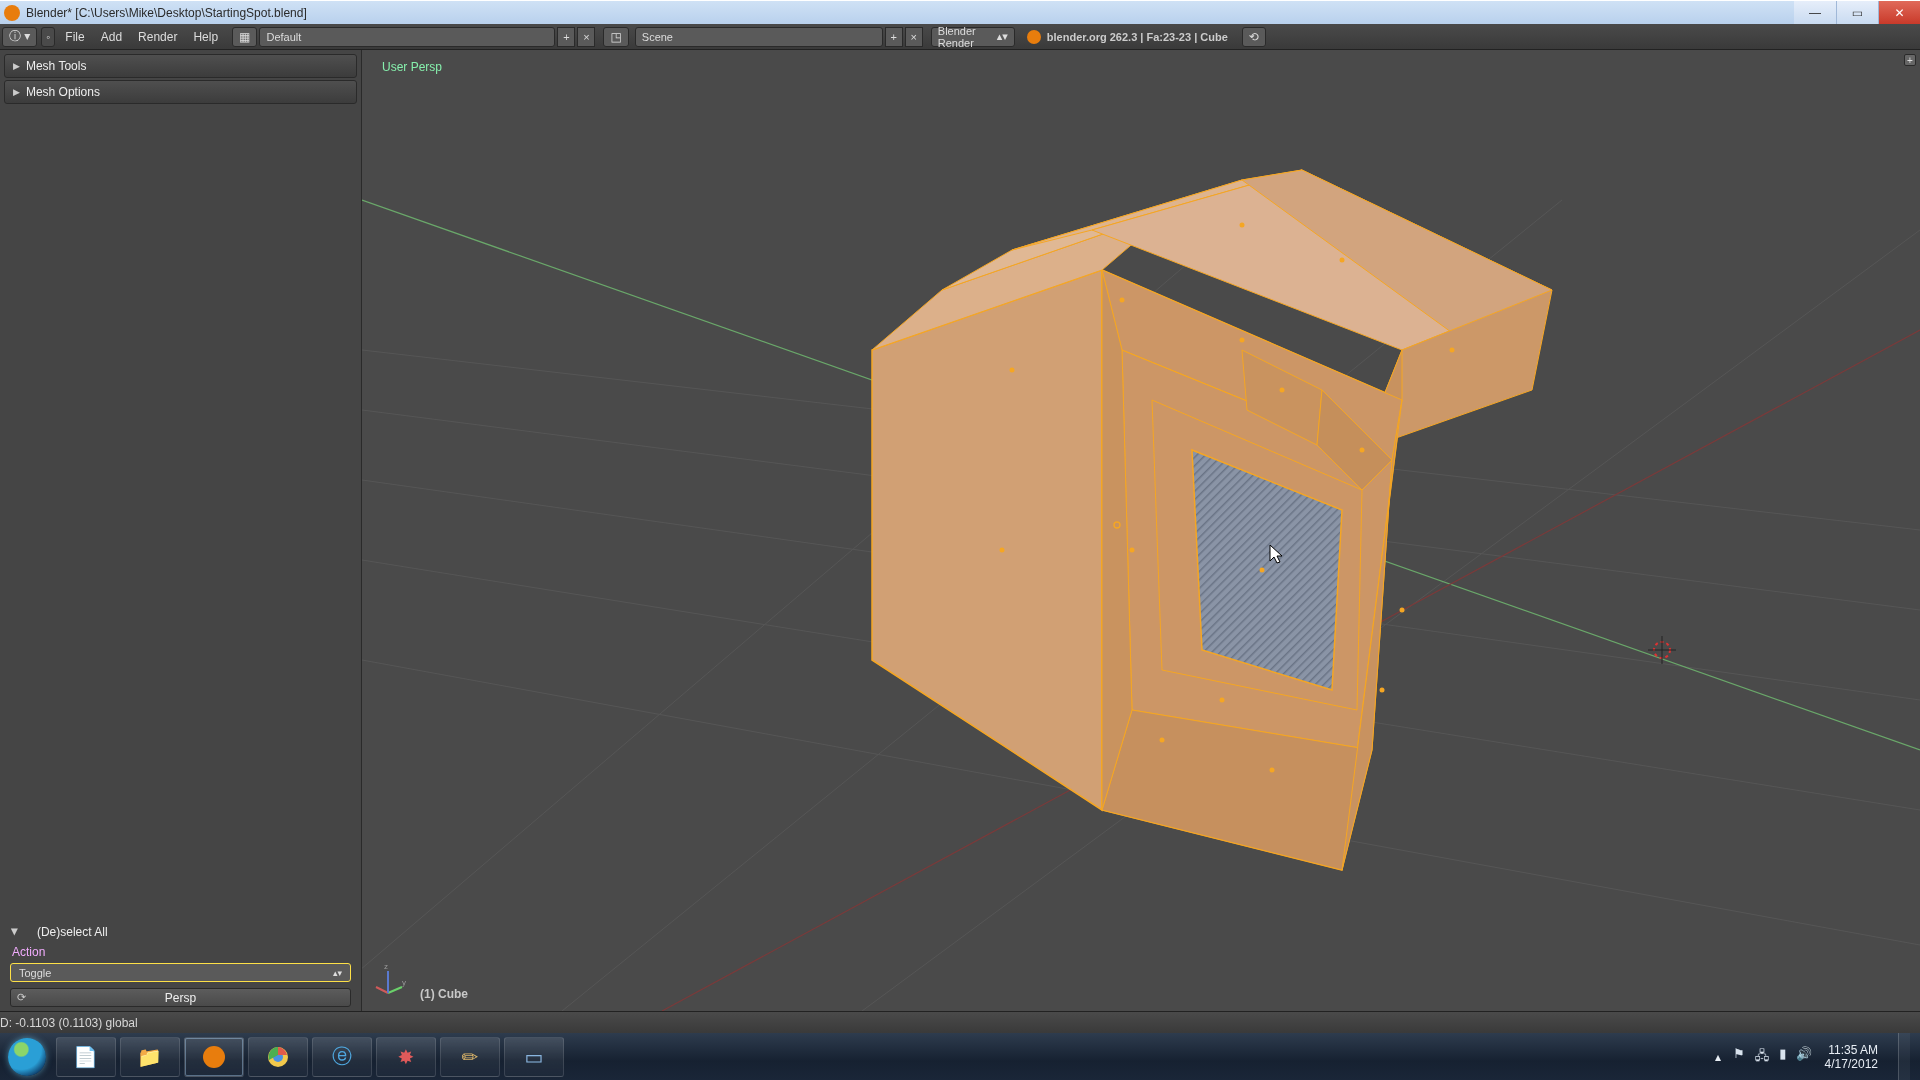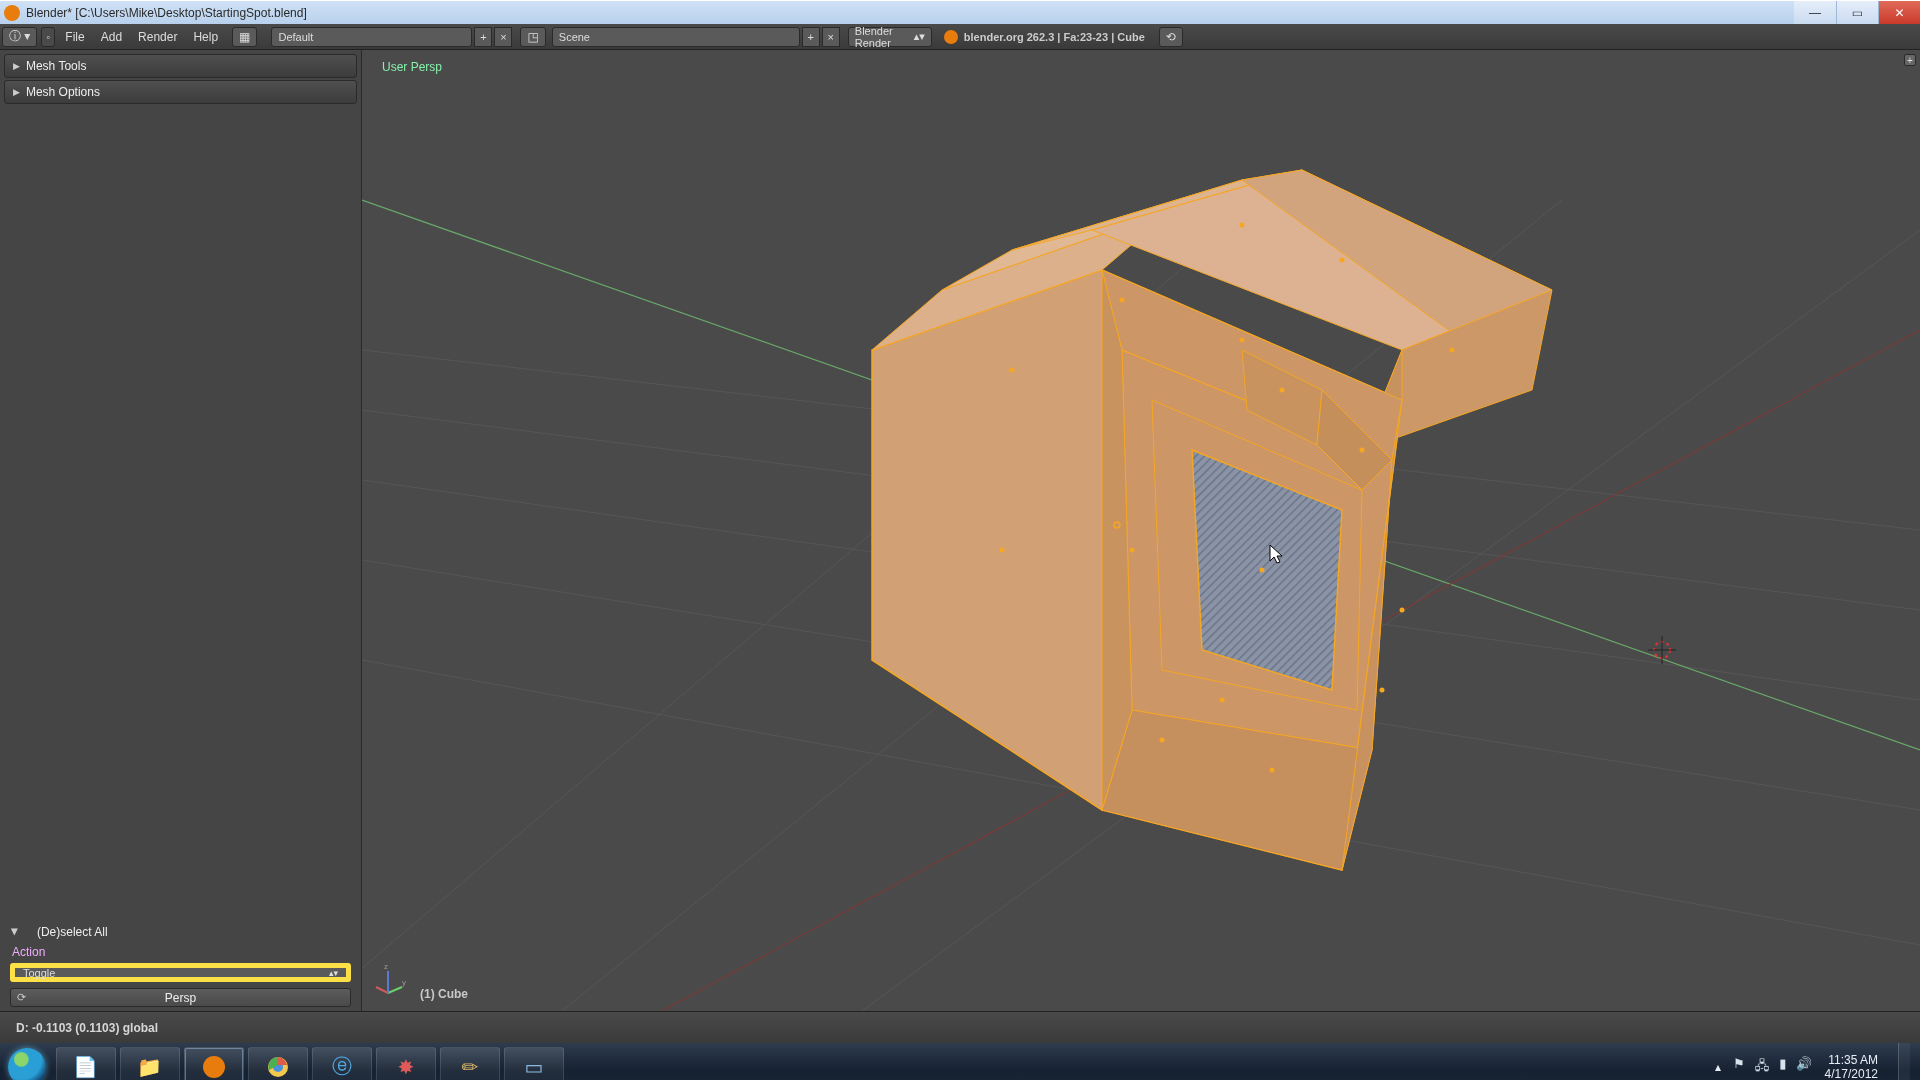--- a/index.html
+++ b/index.html
@@ -14,56 +14,56 @@
 .win-btn.min { background: linear-gradient(#e6eefa,#c9dbf1); }
 .win-btn.max { background: linear-gradient(#e6eefa,#c9dbf1); border-left: 1px solid #a0b8d8; }
 .win-btn.close { background: linear-gradient(#e06a5a,#c93a2a); color: #fff; border-left: 1px solid #a0b8d8; }
 
 
 .header { height: 26px; background: linear-gradient(#4a4a4a,#3a3a3a); display: flex; align-items: center; font-size: 12px; color: #ddd; border-bottom: 1px solid #222; }
 .hdr-icon-btn { height: 20px; padding: 0 6px; margin: 0 2px; background: #5a5a5a; border: 1px solid #2a2a2a; border-radius: 3px; display:flex; align-items:center; justify-content:center; color:#ddd;}
 .hdr-menu { padding: 0 8px; cursor: default; }
 .hdr-input { height: 20px; background: #5a5a5a; border: 1px solid #2a2a2a; border-radius: 3px; color: #ddd; padding: 0 6px; font-size: 11px; display:flex; align-items:center; }
 .hdr-input.scene { margin-left: 4px; width: 248px; }
-.hdr-input.screen { margin-left: 12px; width: 201px; }
+.hdr-input.screen { margin-left: 0; width: 296px; }
 .hdr-tiny-btn { width: 18px; height:20px; background:#5a5a5a; border:1px solid #2a2a2a; color:#ddd; display:flex; align-items:center; justify-content:center; font-size:11px; margin-left:2px;}
 .render-select { margin-left:8px; height:20px; width:84px; background:#5a5a5a; border:1px solid #2a2a2a; border-radius:3px; color:#ddd; display:flex; align-items:center; justify-content:space-between; padding:0 6px; font-size:11px;}
 .blob-icon { width:14px; height:14px; background:#e87d0d; border-radius:50%; margin:0 6px 0 12px;}
 .hdr-status { font-size:11px; color:#ccc;font-weight:bold; }
 .hdr-spacer { flex:1; }
 
 
 .content { position:relative; height: 961px; display:flex; background:#4a4a4a; }
 .sidebar { width: 362px; background:#454545; border-right:1px solid #2a2a2a; display:flex; flex-direction:column; }
 .viewport { flex:1; position:relative; background:#4a4a4a; overflow:hidden; }
 
 .panel-header { height:24px; background: linear-gradient(#4f4f4f,#3c3c3c); border:1px solid #2a2a2a; border-radius:3px; margin:4px 4px 2px 4px; padding:0 8px; display:flex; align-items:center; color:#eee; font-size:12px; gap:6px;}
 .tri { font-size:9px; color:#ccc; }
 .panel-header2 { margin-top:0; }
 
 .op-panel { margin: auto 4px 4px 4px; }
 .op-title { color:#eee; font-size:12px; padding:4px 8px; display:flex; align-items:center; gap:18px;}
 .op-label { color:#f0abfc; font-size:12px; padding: 2px 8px 4px 8px; }
-.op-select { margin:0 6px 6px 6px; height:19px; background:#5a5a5a; border:5px solid #fde047; border-radius:3px; color:#ddd; font-size:11px; display:flex; align-items:center; justify-content:space-between; padding:0 8px;gap:20px;}
+.op-select { margin:0 6px 6px 6px; height:19px; background:#5a5a5a; border:1px solid #fde047; border-radius:3px; color:#ddd; font-size:11px; display:flex; align-items:center; justify-content:space-between; padding:0 8px;gap:20px;}
 .op-reset { margin:0 6px; height:19px; background: linear-gradient(#5c5c5c,#4a4a4a); border:1px solid #2a2a2a; border-radius:3px; color:#eee; font-size:12px; display:flex; align-items:center; justify-content:center; position:relative;}
 .op-reset .refresh-ico { position:absolute; left:6px; font-size:11px; color:#ccc;}
 .sidebar-filler { flex:1; }
 
 
 .vp-userpersp { position:absolute; left:20px; top:10px; color:#86efac; font-size:12px; }
 .vp-expand { position:absolute; right:4px; top:4px; width:12px; height:12px; background:#666; border:1px solid #2a2a2a; border-radius:2px; display:flex; align-items:center; justify-content:center; color:#ddd; font-size:10px;}
 .vp-objname { position:absolute; left:58px; bottom:10px; color:#c8c8c8; font-size:12px;font-weight:bold; }
 .axis-widget { position:absolute; left:12px; bottom:14px; width:30px; height:30px; }
 .axis-widget svg { overflow: visible; }
 
 
 .vp-svg { position:absolute; inset:0; }
 
 
-.statusbar { height:32px; background:linear-gradient(#4a4a4a,#3a3a3a); color:#d7d7d7; font-size:12px; display:flex; align-items:center; padding-left:16px; border-top:1px solid #222;font-weight:bold;}
+.statusbar { height:22px; background:linear-gradient(#4a4a4a,#3a3a3a); color:#d7d7d7; font-size:12px; display:flex; align-items:center; padding-left:0; border-top:1px solid #222;}
 
 
 .taskbar { height:47px; background: linear-gradient(#2e3c4e 0%, #162131 60%, #1a2638 100%); display:flex; align-items:center; }
 .start-btn { width:54px; height:47px; display:flex; align-items:center; justify-content:center; }
 .start-orb { width:38px; height:38px; border-radius:50%; background: radial-gradient(circle at 35% 30%, #8bd56a 0 18%, #2a9fd6 22% 55%, #0d3a66 80%); box-shadow: 0 0 6px rgba(120,220,255,0.5);}
 .task-btn { width:60px; height:40px; margin:0 2px; border-radius:3px; background: linear-gradient(rgba(255,255,255,0.12), rgba(255,255,255,0.02)); border:1px solid rgba(255,255,255,0.12); display:flex; align-items:center; justify-content:center; font-size:20px;}
 .task-btn.active { box-shadow: inset 0 0 0 1px rgba(180,220,255,0.4); }
 .tray { margin-left:auto; display:flex; align-items:center; gap:12px; padding-right:10px; color:#e8eef5; font-size:12px;}
 .tray-icons { display:flex; gap:10px; font-size:13px; color:#d9e3ee;}
 .tray-clock { text-align:right; line-height:14px; font-size:12px;}

